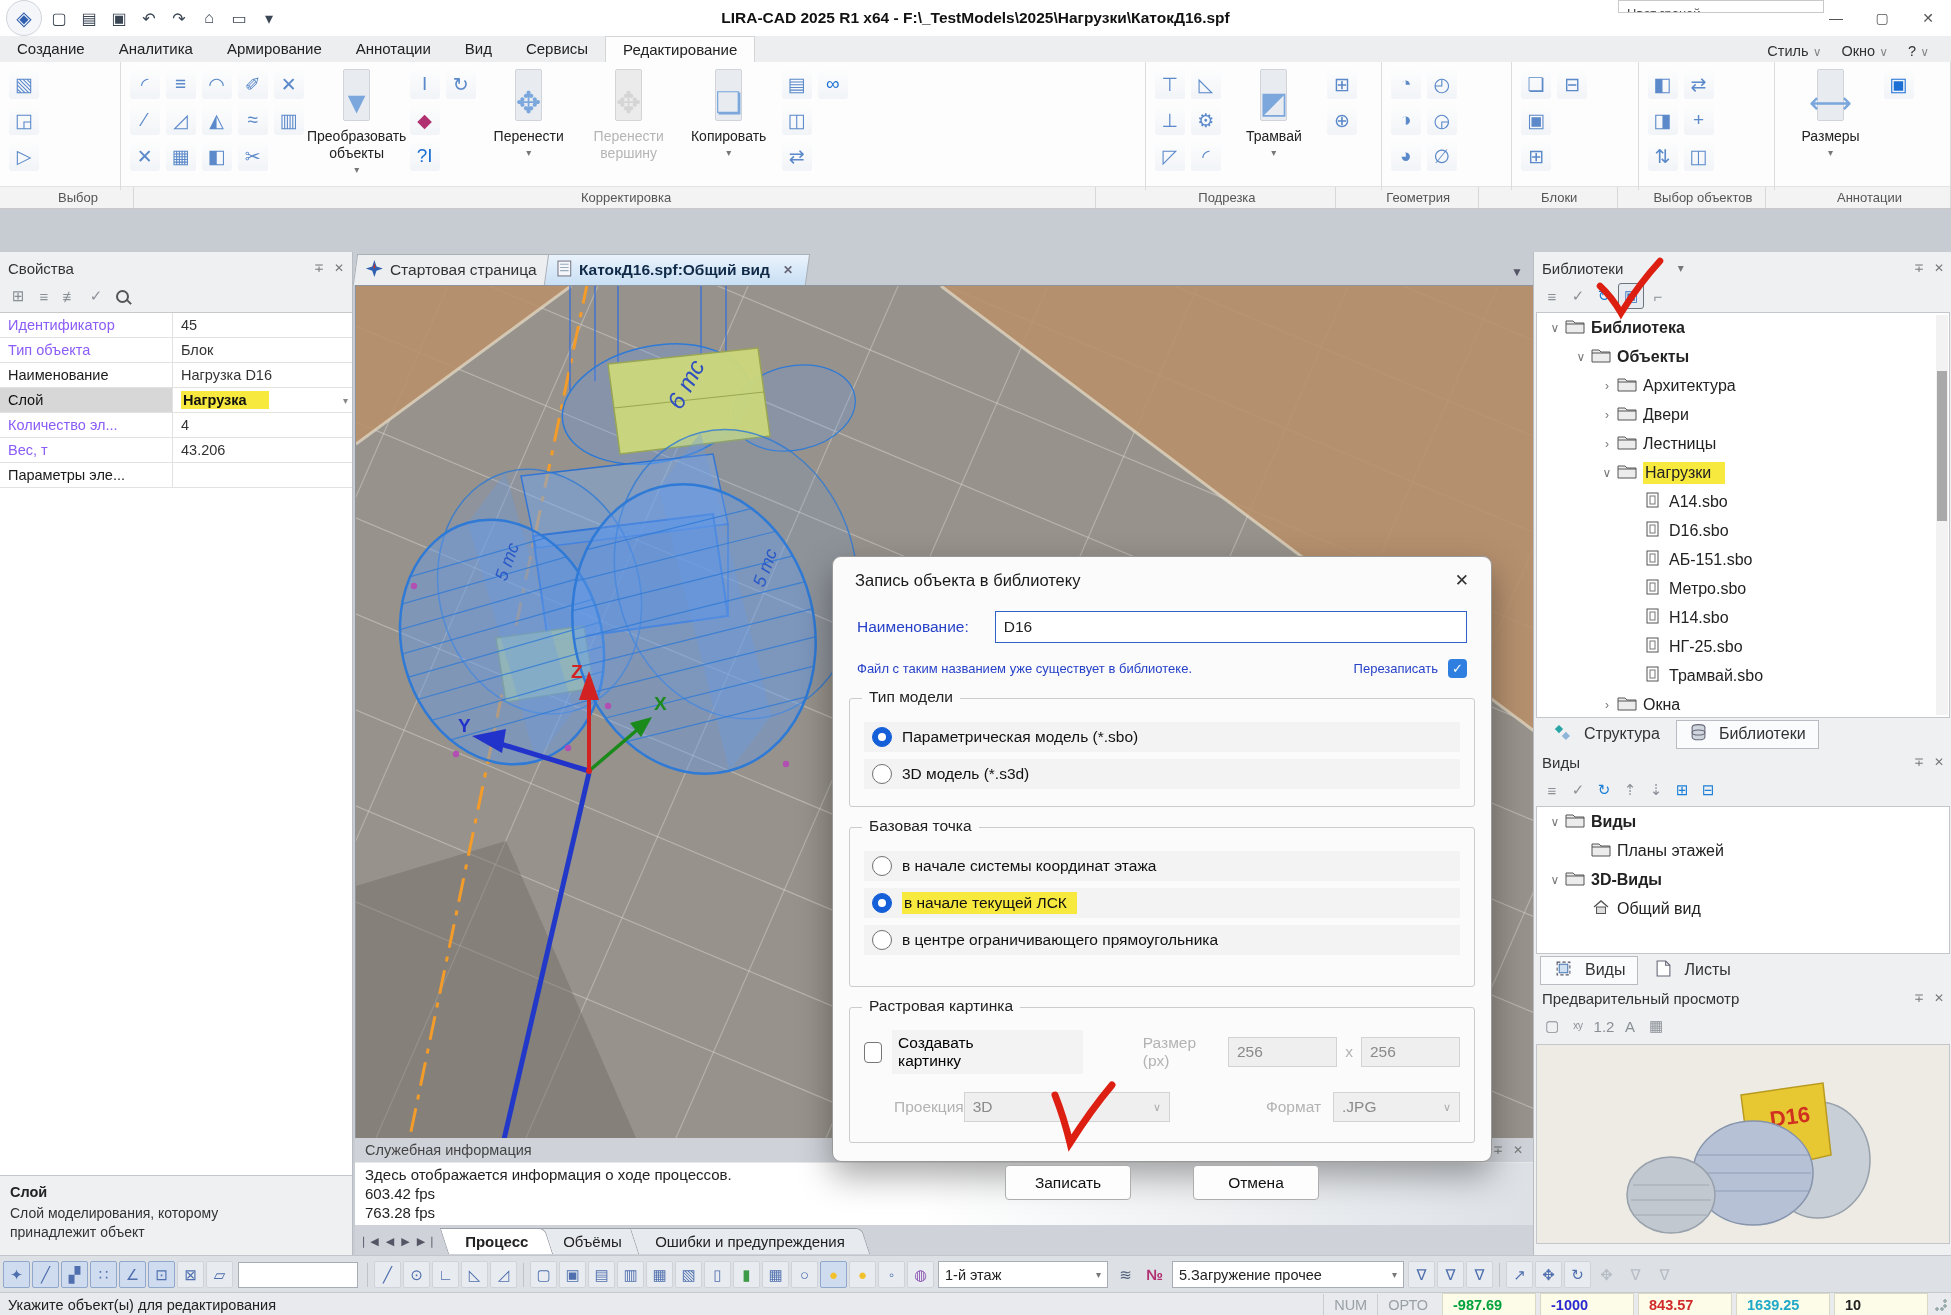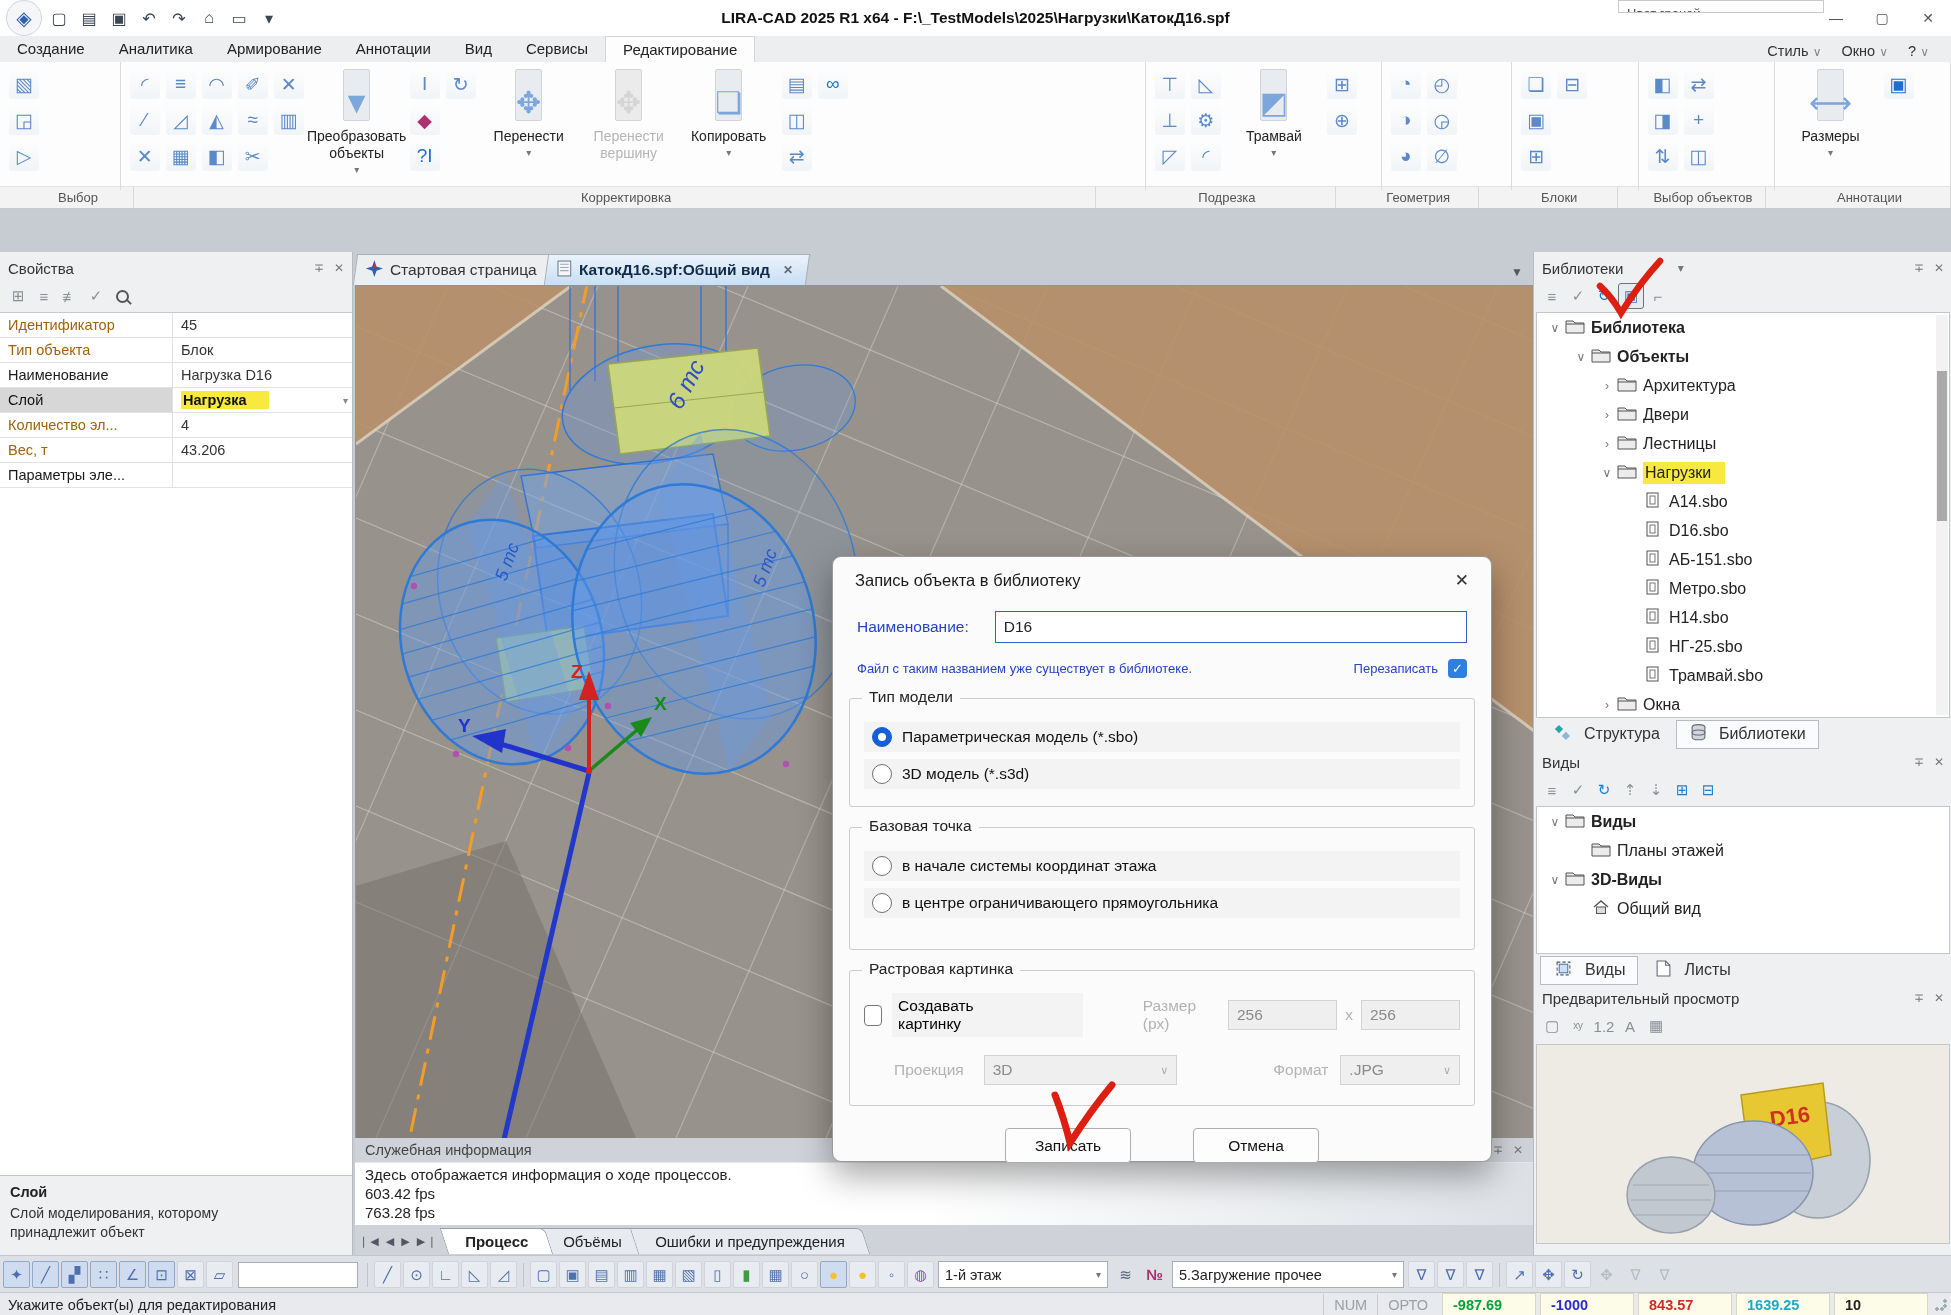--- a/index.html
+++ b/index.html
@@ -40,21 +40,21 @@
   .ptoolbar{display:flex;align-items:center;gap:2px;padding:2px 6px;height:28px;}
   .tbico{width:24px;height:24px;display:flex;align-items:center;justify-content:center;font-size:15px;color:#8a8f96;border-radius:3px;}
   .tbico.blue{color:#1c7fd6;}
   .tbico.boxed{border:1px solid #6b737d;background:#e8ecf1;color:#3b72b8;}
   .mag{width:9px;height:9px;border:2px solid #555;border-radius:50%;position:relative;}
   .mag:after{content:'';position:absolute;width:6px;height:2px;background:#555;transform:rotate(45deg);right:-5px;bottom:-2px;}
   
   #left-panel{position:absolute;left:0;top:252px;width:352px;height:1003px;background:#eef0f2;border-right:1px solid #b9bdc3;}
   .prop-table{background:#fff;border-top:1px solid #c9c9c9;height:862px;overflow:hidden;}
   .prow{display:flex;height:24px;border-bottom:1px solid #e2e2e2;font-size:14.5px;align-items:center;}
-  .prow .plab{width:164px;padding-left:8px;color:#a16207;border-right:1px solid #e2e2e2;height:100%;display:flex;align-items:center;}
+  .prow .plab{width:164px;padding-left:8px;color:#8b5cf6;border-right:1px solid #e2e2e2;height:100%;display:flex;align-items:center;}
   .prow .plab.strong{color:#1a1a1a;}
   .prow.sel .plab{background:#d7d7d7;color:#111;}
   .prow .pval{flex:1;padding-left:8px;color:#333;height:100%;display:flex;align-items:center;position:relative;}
   .pval .hlv{background:#f8e93e;padding:1px 22px 1px 2px;font-weight:bold;color:#111;}
   .pval .ddown{position:absolute;right:4px;color:#888;font-size:10px;}
   .prop-footer{border-top:1px solid #c3c6ca;padding:8px 10px;background:#eef0f2;}
   .prop-footer .ft{font-weight:bold;font-size:14.5px;color:#222;margin-bottom:4px;}
   .prop-footer .fd{font-size:14px;color:#333;line-height:19px;width:230px;}
   
   #center{position:absolute;left:355px;top:252px;width:1178px;height:1003px;}
@@ -913,38 +913,42 @@
         </div>
     </div>
     <div class="grp" style="padding-bottom:24px;">
       <span class="grp-title">Базовая точка</span>
       <div id="bp-options">
           <div class="opt">
       <span class="radio"></span>
       <span class="">в начале системы координат этажа</span>
     </div>
           <div class="opt">
+      <span class="radio checked"></span>
+      <span class="hl-y">в начале текущей ЛСК</span>
+    </div>
+          <div class="opt">
       <span class="radio"></span>
       <span class="">в центре ограничивающего прямоугольника</span>
     </div>
         </div>
     </div>
     <div class="grp">
       <span class="grp-title">Растровая картинка</span>
       <div class="rast-row">
         <span class="cbx empty"></span>
         <span style="font-size:15.5px;margin-left:10px;background:#f3f3f3;padding:4px 64px 4px 6px;">Создавать картинку</span>
         <span class="gray-lab" style="margin-left:60px;">Размер (px)</span>
         <span class="dis-input" style="width:108px;margin-left:14px;">256</span>
         <span class="gray-lab" style="margin:0 8px;">x</span>
         <span class="dis-input" style="width:96px;">256</span>
       </div>
       <div class="rast-row" style="margin-top:18px;margin-bottom:10px;">
         <span class="gray-lab" style="margin-left:30px;">Проекция</span>
-        <span class="dis-select" style="width:190px;margin-left:20px;">
+        <span class="dis-select" style="width:190px;margin-left:0;">
             <span>3D</span>
             <span class="chev">∨</span>
           </span>
         <span class="gray-lab" style="margin-left:96px;text-align:right;">Формат</span>
         <span class="dis-select" style="width:110px;margin-left:12px;">
             <span>.JPG</span>
             <span class="chev">∨</span>
           </span>
       </div>
     </div>

